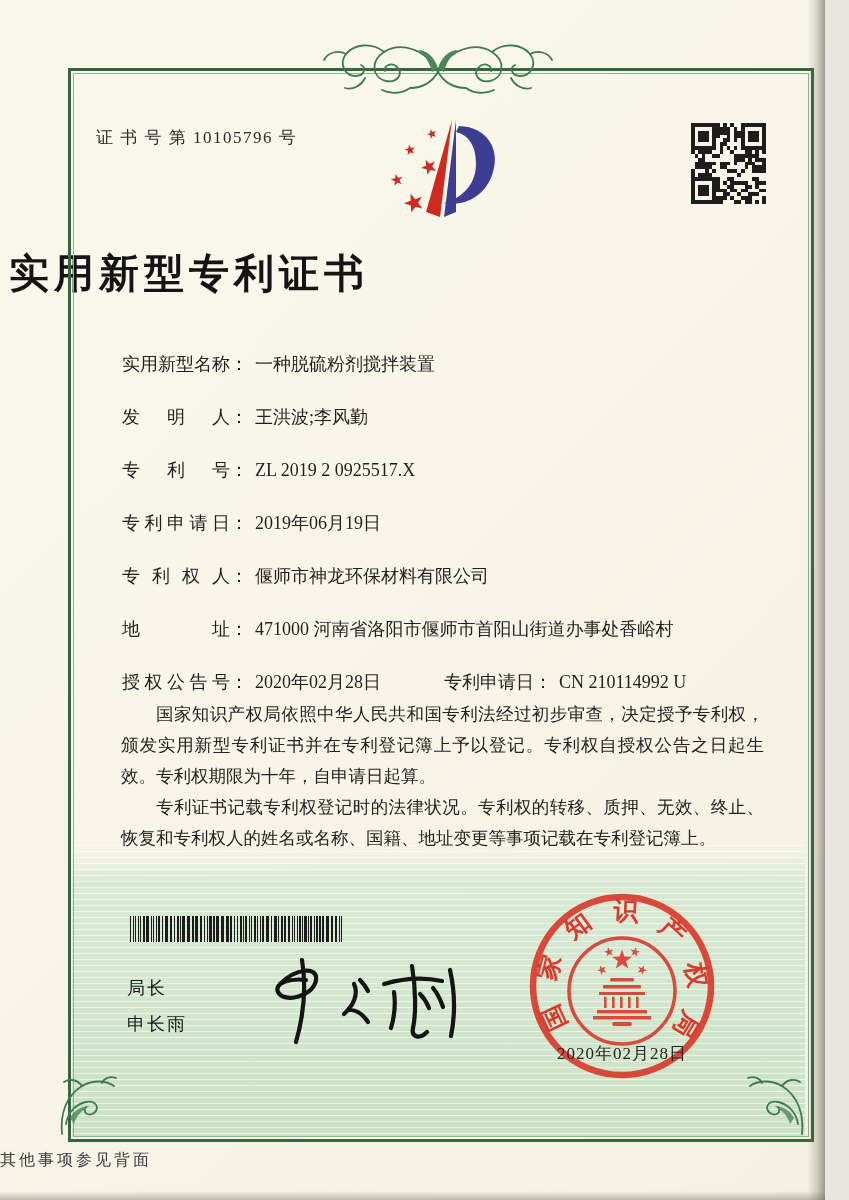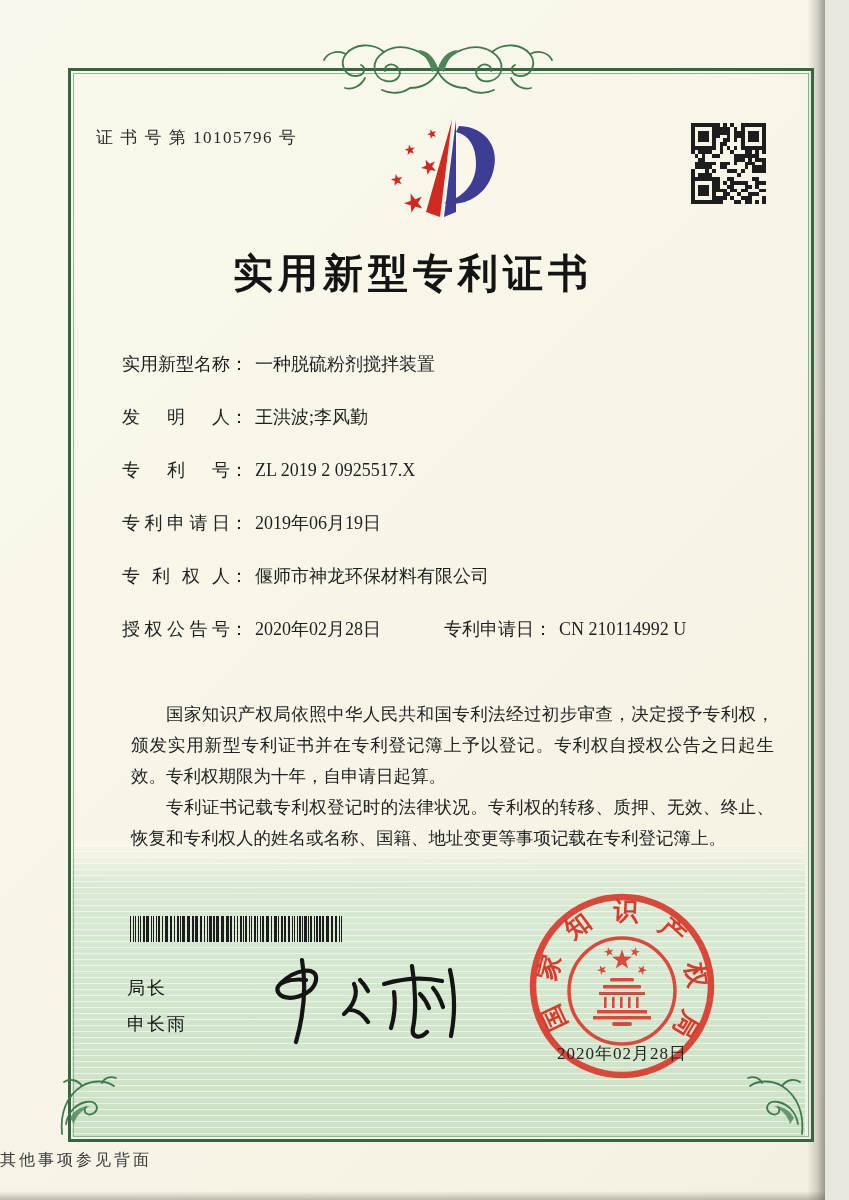--- a/index.html
+++ b/index.html
@@ -9,28 +9,28 @@
   
   .frame{position:absolute;left:68px;top:68px;width:740px;height:1068px;
          border:3px solid #35663f;z-index:5;pointer-events:none;}
   .frame-inner{position:absolute;inset:2px;border:1px solid #8db295;}
   
   .band{position:absolute;left:72px;top:845px;width:733px;height:291px;z-index:1;
         background:linear-gradient(to bottom,rgba(214,232,209,0),rgba(214,232,209,.9) 14%,#d6e8d1 34%,#cbe1c5 100%);}
   .band::after{content:"";position:absolute;inset:0;
         background:repeating-linear-gradient(to bottom,rgba(255,255,255,.55) 0 1px,rgba(255,255,255,0) 1px 6px);}
   .certno{position:absolute;left:96px;top:126px;font-size:17px;letter-spacing:1.5px;color:#2a2a2a;z-index:2;}
-  .title{position:absolute;left:9px;right:8px;top:246px;text-align:center;font-size:40px;font-weight:700;
+  .title{position:absolute;left:9px;right:8px;top:246px;text-align:left;font-size:40px;font-weight:700;
          letter-spacing:5px;color:#141414;z-index:2;}
   .fields{position:absolute;left:122px;top:352px;width:650px;z-index:2;font-size:18px;}
   .frow{margin-bottom:28px;line-height:25px;position:relative;white-space:nowrap;}
   .flabel{display:inline-block;width:108px;text-align:justify;text-align-last:justify;}
   .fvalue{margin-left:7px;}
   .pair2{position:absolute;left:322px;top:0;}
-  .paras{position:absolute;left:131px;top:699px;width:643px;z-index:2;font-size:17.5px;line-height:31px;text-align:justify;color:#222;}
+  .paras{position:absolute;left:121px;top:699px;width:643px;z-index:2;font-size:17.5px;line-height:31px;text-align:justify;color:#222;}
   .paras p{margin:0;text-indent:2em;}
   .bureau{position:absolute;left:127px;z-index:3;font-family:"Liberation Sans",sans-serif;
           font-size:18px;letter-spacing:2px;color:#161616;}
   #bureau-title{top:976px;}
   #bureau-name{top:1012px;}
   .sig{position:absolute;left:256px;top:954px;z-index:3;}
   .seal-svg{position:absolute;left:524px;top:888px;z-index:3;}
   .seal-date{position:absolute;left:524px;top:1042px;width:196px;text-align:center;font-size:17px;
              letter-spacing:1px;z-index:4;color:#242424;}
   .pagenum{position:absolute;left:0;right:0;top:1100px;text-align:center;font-size:15.5px;letter-spacing:1px;z-index:2;color:#222;}
@@ -376,20 +376,23 @@
     <div class="frow">
       <span class="flabel">专利号</span><span>：</span><span class="fvalue">ZL 2019 2 0925517.X</span>
     </div>
     <div class="frow">
       <span class="flabel">专利申请日</span><span>：</span><span class="fvalue">2019年06月19日</span>
     </div>
     <div class="frow">
       <span class="flabel">专利权人</span><span>：</span><span class="fvalue">偃师市神龙环保材料有限公司</span>
     </div>
     <div class="frow">
+      <span class="flabel">地址</span><span>：</span><span class="fvalue">471000 河南省洛阳市偃师市首阳山街道办事处香峪村</span>
+    </div>
+    <div class="frow">
       <span class="flabel">授权公告号</span><span>：</span><span class="fvalue">2020年02月28日</span>
       <span class="pair2">
         <span>专利申请日</span><span>：</span><span class="fvalue">CN 210114992 U</span>
       </span>
     </div>
   </div>
 
   <div class="paras">
     <p>国家知识产权局依照中华人民共和国专利法经过初步审查，决定授予专利权，颁发实用新型专利证书并在专利登记簿上予以登记。专利权自授权公告之日起生效。专利权期限为十年，自申请日起算。</p>
     <p>专利证书记载专利权登记时的法律状况。专利权的转移、质押、无效、终止、恢复和专利权人的姓名或名称、国籍、地址变更等事项记载在专利登记簿上。</p>

